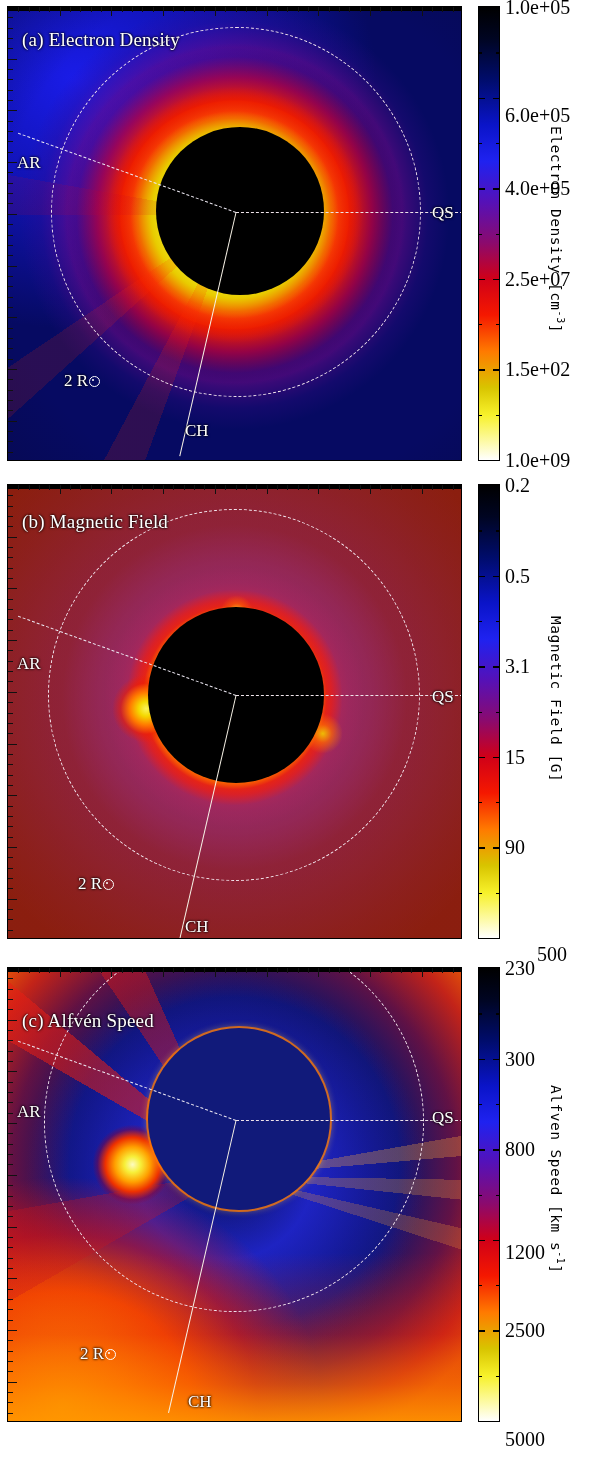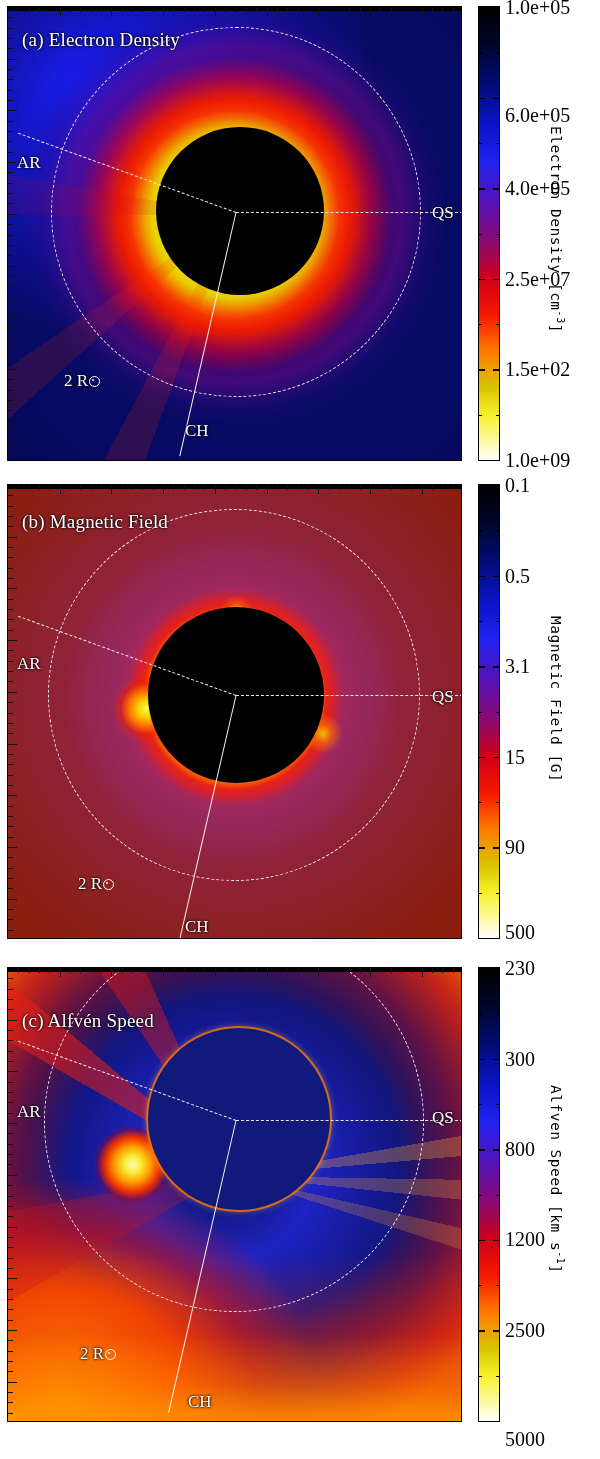--- a/index.html
+++ b/index.html
@@ -653,26 +653,26 @@
           <div class="cbar-tick-l" style="top: 136.9px; width: 4px;"></div>
           <div class="cbar-tick-r" style="top: 136.9px; width: 4px;"></div>
           <div class="cbar-tick-l" style="top: 227.5px; width: 4px;"></div>
           <div class="cbar-tick-r" style="top: 227.5px; width: 4px;"></div>
           <div class="cbar-tick-l" style="top: 318.1px; width: 4px;"></div>
           <div class="cbar-tick-r" style="top: 318.1px; width: 4px;"></div>
           <div class="cbar-tick-l" style="top: 408.7px; width: 4px;"></div>
           <div class="cbar-tick-r" style="top: 408.7px; width: 4px;"></div>
         </div>
       <div class="cbar-ticklabels" id="cbarlabels-b">
-          <div class="cbar-ticklabel" style="top: 1px;">0.1</div>
+          <div class="cbar-ticklabel" style="top: 1px;">0.2</div>
           <div class="cbar-ticklabel" style="top: 91.6px;">0.5</div>
           <div class="cbar-ticklabel" style="top: 182.2px;">3.1</div>
           <div class="cbar-ticklabel" style="top: 272.8px;">15</div>
           <div class="cbar-ticklabel" style="top: 363.4px;">90</div>
-          <div class="cbar-ticklabel" style="top: 448px;">500</div>
+          <div class="cbar-ticklabel" style="top: 470px; margin-left: 32px;">500</div>
         </div>
       <div class="cbar-axis-title" style="left:88px; top:132px;"><span>Magnetic Field [G]</span><sup></sup><span></span></div>
     </div>
   </div>
 
   <div class="panel-group" id="pg-c" style="top:967px;">
 
     <div class="map">
       <div class="map-inner">
 
@@ -918,21 +918,21 @@
           <div class="cbar-tick-r" style="top: 227.5px; width: 4px;"></div>
           <div class="cbar-tick-l" style="top: 318.1px; width: 4px;"></div>
           <div class="cbar-tick-r" style="top: 318.1px; width: 4px;"></div>
           <div class="cbar-tick-l" style="top: 408.7px; width: 4px;"></div>
           <div class="cbar-tick-r" style="top: 408.7px; width: 4px;"></div>
         </div>
       <div class="cbar-ticklabels" id="cbarlabels-c">
           <div class="cbar-ticklabel" style="top: 1px;">230</div>
           <div class="cbar-ticklabel" style="top: 91.6px;">300</div>
           <div class="cbar-ticklabel" style="top: 182.2px;">800</div>
-          <div class="cbar-ticklabel" style="top: 272px; font-family: Liberation Serif, serif;">1200</div>
+          <div class="cbar-ticklabel" style="top: 285px; font-family: Liberation Serif, serif;">1200</div>
           <div class="cbar-ticklabel" style="top: 363.4px;">2500</div>
           <div class="cbar-ticklabel" style="top: 472px;">5000</div>
         </div>
       <div class="cbar-axis-title" style="left:88px; top:118px;"><span>Alfven Speed [km s</span><sup>-1</sup><span>]</span></div>
     </div>
   </div>
 
 </div>
 
 </body></html>

